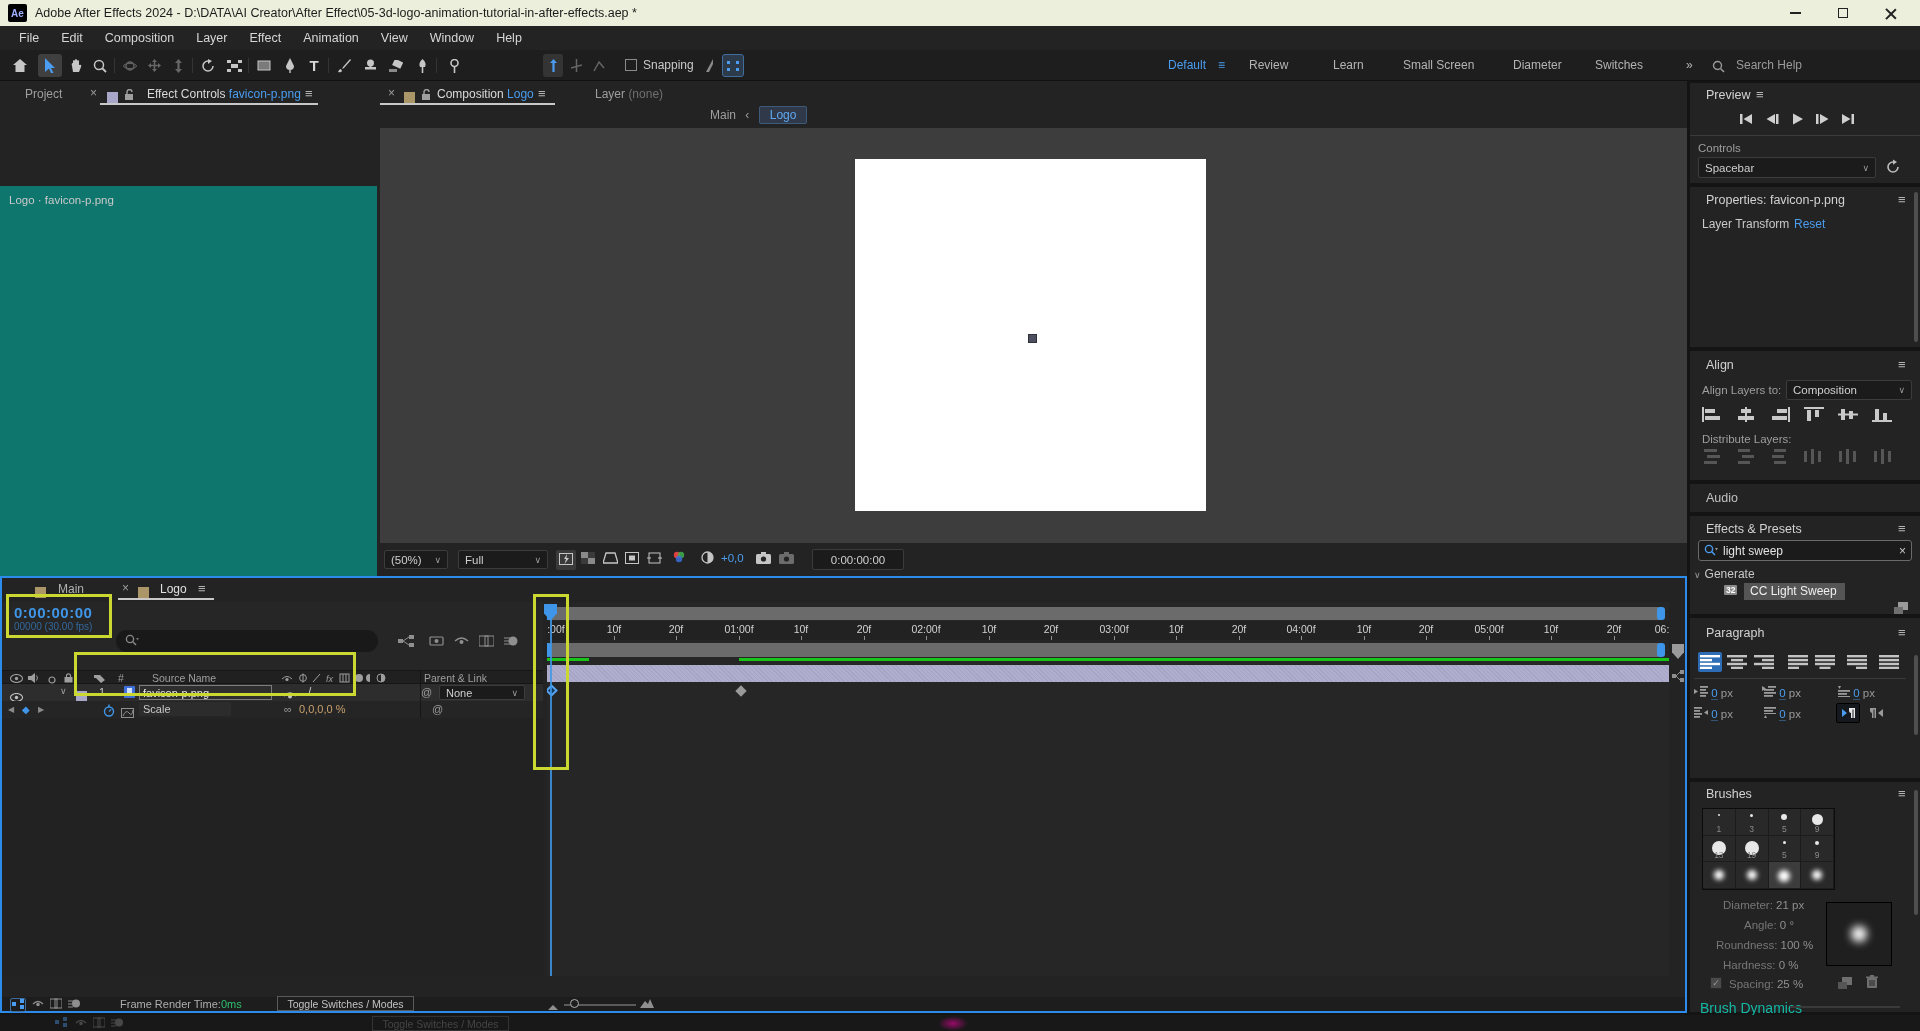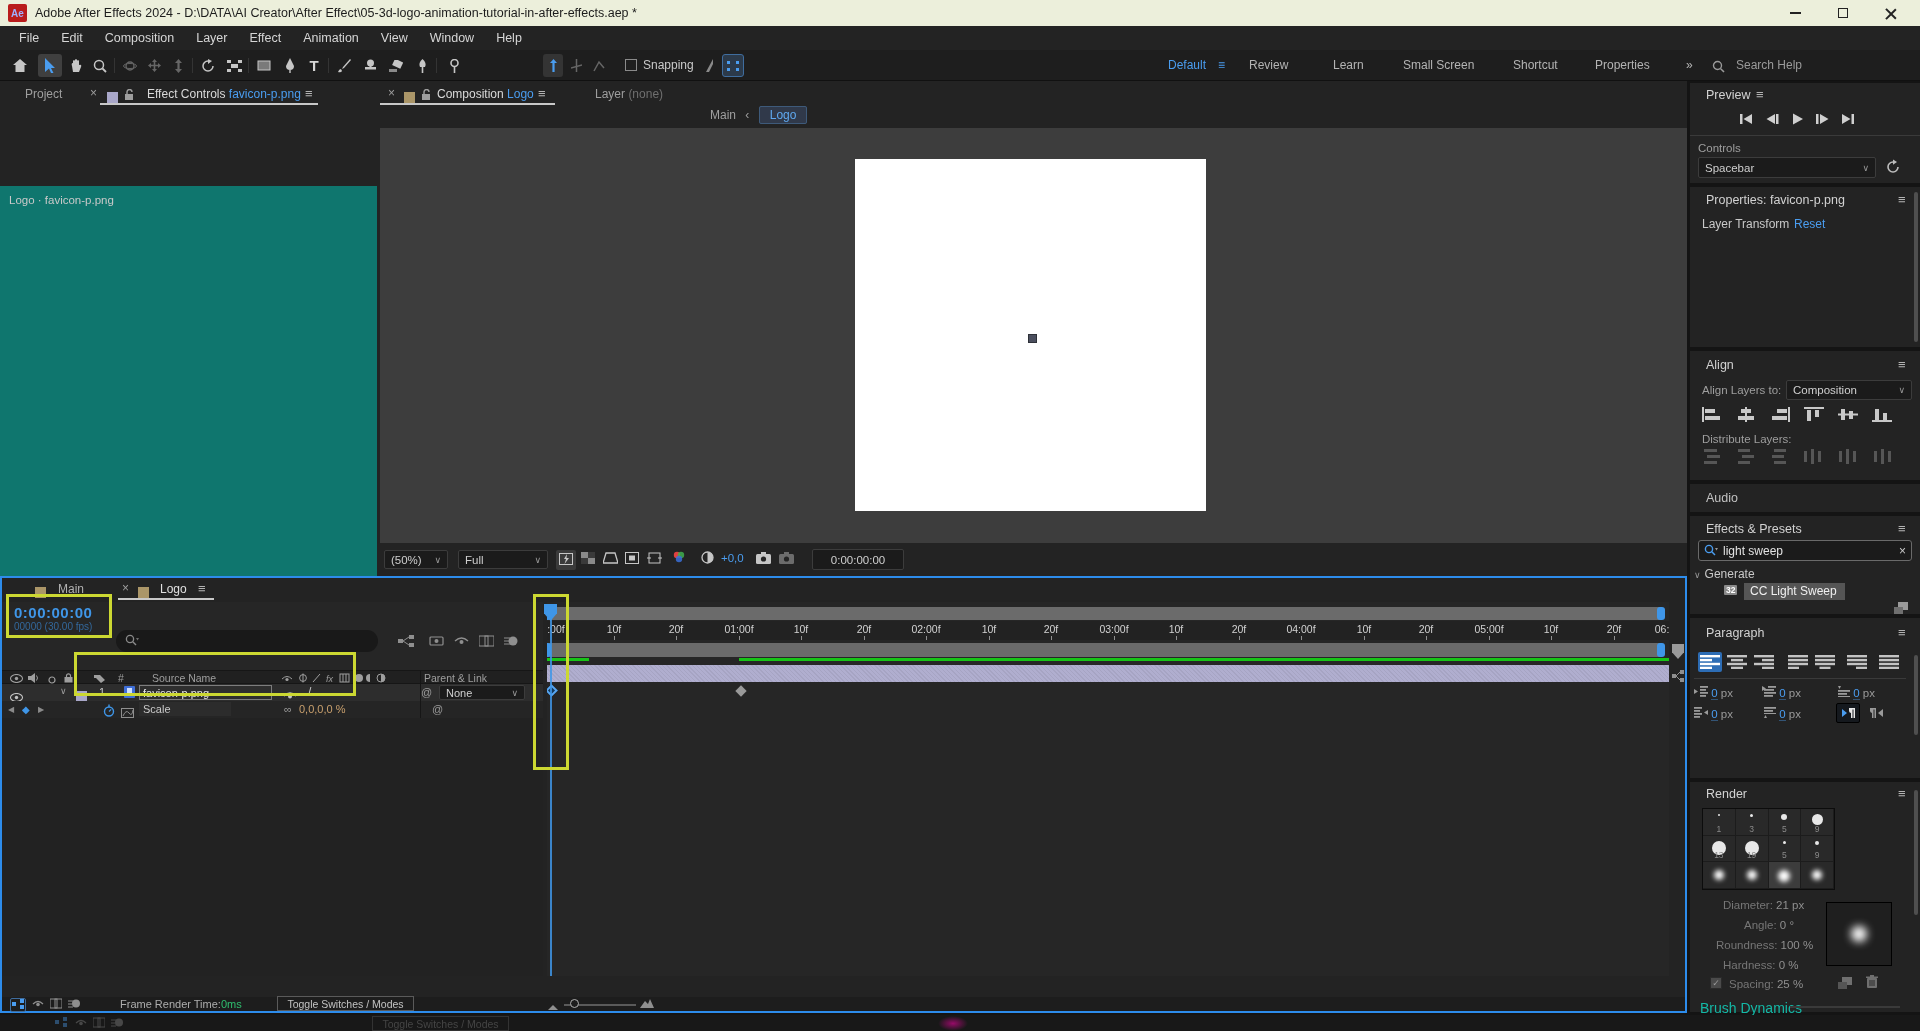--- a/index.html
+++ b/index.html
@@ -2,21 +2,21 @@
 <html><head>
 <meta charset="utf-8">
 <style>
   *{margin:0;padding:0;box-sizing:border-box;font-family:"Liberation Sans",sans-serif;-webkit-font-smoothing:antialiased}
   html,body{width:1920px;height:1031px;background:#141414;overflow:hidden}
   .abs{position:absolute}
   #app{position:relative;width:1920px;height:1031px;background:#141414}
 
   
   .titlebar{position:absolute;left:0;top:0;width:1920px;height:26px;background:#ecefdb;display:flex;align-items:center}
-  .ae-badge{position:absolute;left:8px;top:4px;width:19px;height:18px;background:#b91c1c;color:#9fb0ff;font-size:10px;font-weight:bold;display:flex;align-items:center;justify-content:center;border-radius:2px}
+  .ae-badge{position:absolute;left:8px;top:4px;width:19px;height:18px;background:#000000;color:#9fb0ff;font-size:10px;font-weight:bold;display:flex;align-items:center;justify-content:center;border-radius:2px}
   .title-text{position:absolute;left:35px;top:6px;font-size:12.5px;color:#1c1c1c;white-space:nowrap}
   .winbtn{position:absolute;top:0;width:46px;height:26px;display:flex;align-items:center;justify-content:center}
   .wb-min{left:1772px}.wb-max{left:1820px}.wb-close{left:1868px}
   .wb-min i{display:block;width:11px;height:1.5px;background:#222}
   .wb-max i{display:block;width:10px;height:10px;border:1.5px solid #222}
   .wb-close i{display:block;position:relative;width:12px;height:12px}
   .wb-close i::before,.wb-close i::after{content:"";position:absolute;left:5px;top:0;width:1.5px;height:14px;background:#222}
   .wb-close i::before{transform:rotate(45deg)}.wb-close i::after{transform:rotate(-45deg)}
 
   
@@ -282,22 +282,22 @@
           <rect x="0" y="7" width="3" height="3" fill="#4a9df0"></rect>
           <rect x="9" y="7" width="3" height="3" fill="#4a9df0"></rect>
         </svg>
       </div>
 
     <span class="ws sel" style="left:1168px">Default</span>
     <span class="ws sel" style="left:1218px">≡</span>
     <span class="ws" style="left:1249px">Review</span>
     <span class="ws" style="left:1333px">Learn</span>
     <span class="ws" style="left:1403px">Small Screen</span>
-    <span class="ws" style="left:1513px">Shortcut</span>
-    <span class="ws" style="left:1595px">Properties</span>
+    <span class="ws" style="left:1513px">Diameter</span>
+    <span class="ws" style="left:1595px">Switches</span>
     <span class="ws" style="left:1686px">»</span>
     <div class="abs" style="left:1712px;top:9px"><svg width="13" height="13">
           <circle cx="5.5" cy="5.5" r="4" fill="none" stroke="#9a9a9a" stroke-width="1.4"></circle>
           <line x1="8.7" y1="8.7" x2="12" y2="12" stroke="#9a9a9a" stroke-width="1.6"></line>
         </svg></div>
     <input class="searchhelp" placeholder="Search Help" style="">
   </div>
 
   <div class="panel" style="left:0;top:81px;width:425px;height:495px">
     <div class="abs" style="left:25px;top:6px;font-size:12px;color:#9e9e9e">Project</div>
@@ -645,21 +645,21 @@
       </div>
     <div class="abs" style="left:1864px;top:703px;width:24px;height:20px;display:flex;align-items:center;justify-content:center">
         <svg width="13" height="12">
           <path d="M0 1 L6 1 L6 11 L4.5 11 L4.5 2.5 L3.5 2.5 L3.5 11 L2 11 L2 6 Q-0.2 5.7 0 3.3 Z" fill="#9a9a9a"></path>
           <polygon points="13,2 8,6 13,10" fill="#9a9a9a"></polygon>
         </svg>
       </div>
     <div class="scrollthumb" style="top:655px;height:80px"></div>
 
     <div class="panel" style="left:1690px;top:782px;width:230px;height:230px">
-      <div class="abs" style="left:16px;top:5px;font-size:12.5px;color:#d2d2d2">Render</div>
+      <div class="abs" style="left:16px;top:5px;font-size:12.5px;color:#d2d2d2">Brushes</div>
       <div class="abs ham" style="left:208px;top:4px">≡</div>
     </div>
     <div class="bgrid">
       <div class="bcell">
           <div class="bdot" style="width:2px;height:2px"></div>
           <div class="blabel">1</div>
         </div>
       <div class="bcell">
           <div class="bdot" style="width:3px;height:3px"></div>
           <div class="blabel">3</div>

